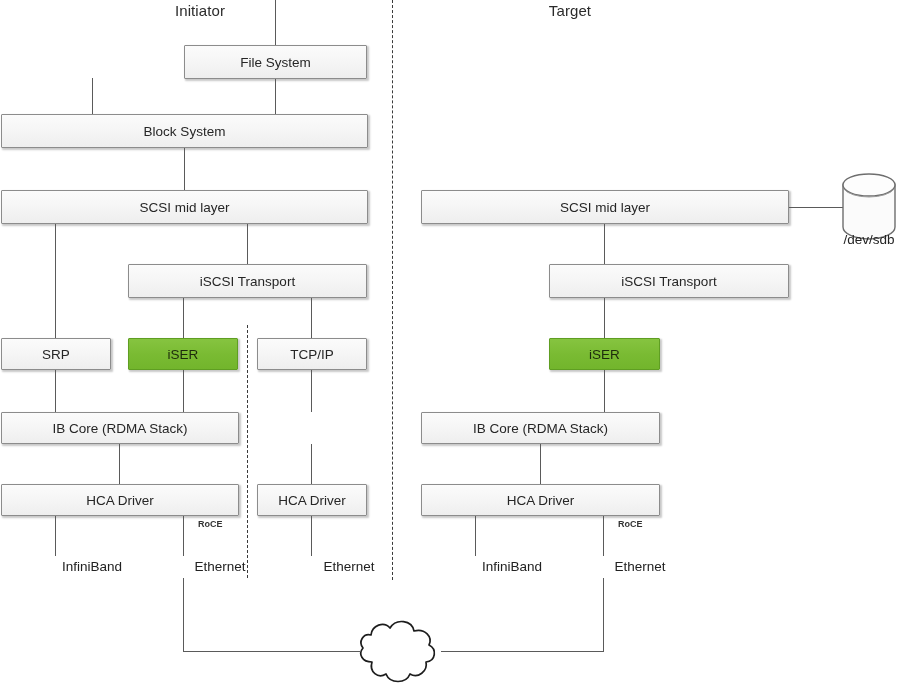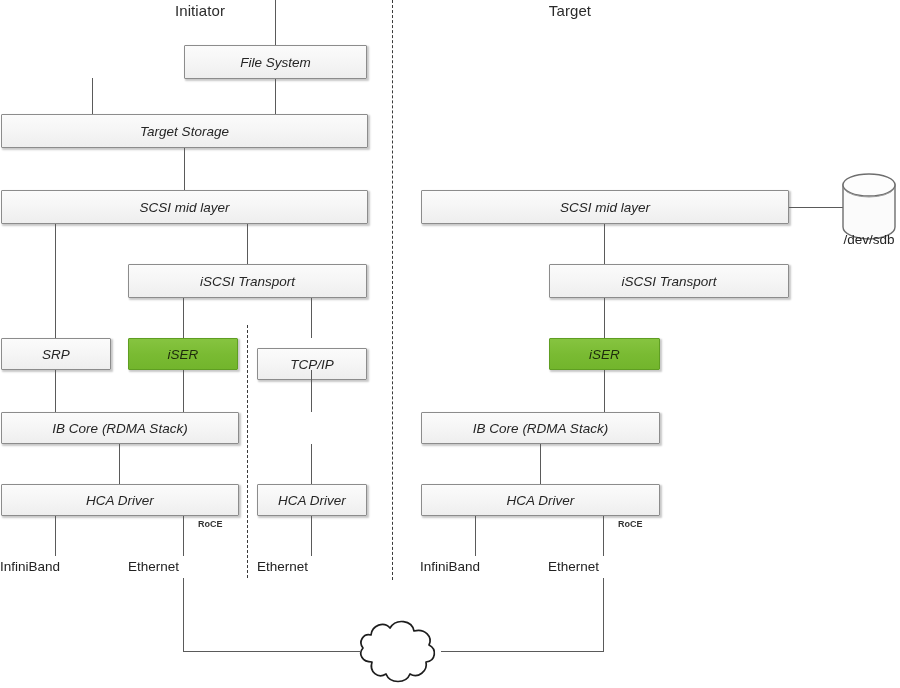--- a/index.html
+++ b/index.html
@@ -33,21 +33,20 @@
     border:1px solid #8c8c8c;
     background:linear-gradient(to bottom,#fbfbfb 0%,#f6f6f6 45%,#eeeeee 100%);
     border-radius:1px;
     display:flex;
     align-items:center;
     justify-content:center;
     font-size:13.5px;
     color:#262626;
     white-space:nowrap;
     box-shadow:1.5px 1.5px 2px rgba(0,0,0,.22);
-    font-style:italic;
   }
   .box.green{
     background:linear-gradient(to bottom,#86c440 0%,#7abb33 50%,#72b52c 100%);
     border:1px solid #5f9e22;
     color:#1d2b0c;
   }
 
   
   .vline{
     position:absolute;
@@ -64,20 +63,22 @@
     width:0;
     border-left:1.6px dashed #3a3a3a;
   }
 
   
   .endpoint-label{
     position:absolute;
     font-size:13.5px;
     color:#222222;
     white-space:nowrap;
+    text-align:center;
+    padding-left:37px;
   }
   .small-label{
     position:absolute;
     font-size:9px;
     font-weight:bold;
     color:#333333;
     white-space:nowrap;
     margin-left:6px;
   }
   .disk-label{
@@ -109,39 +110,39 @@
   <div class="dashed" style="left:247px;top:325px;height:253px;"></div>
 
   <div class="vline" style="left:275px;top:0px;height:45px;"></div>
 
   <div class="box" style="left:184px;top:45px;width:183px;height:34px;">File System</div>
 
   <div class="vline" style="left:275px;top:79px;height:35px;"></div>
 
   <div class="vline" style="left:92px;top:78px;height:36px;"></div>
 
-  <div class="box" style="left:1px;top:114px;width:367px;height:34px;">Target Storage</div>
+  <div class="box" style="left:1px;top:114px;width:367px;height:34px;">Block System</div>
 
   <div class="vline" style="left:184px;top:148px;height:42px;"></div>
 
   <div class="box" style="left:1px;top:190px;width:367px;height:34px;">SCSI mid layer</div>
 
   <div class="vline" style="left:247px;top:224px;height:40px;"></div>
 
   <div class="vline" style="left:55px;top:224px;height:114px;"></div>
 
   <div class="box" style="left:128px;top:264px;width:239px;height:34px;">iSCSI Transport</div>
 
   <div class="vline" style="left:183px;top:298px;height:40px;"></div>
 
   <div class="vline" style="left:311px;top:298px;height:40px;"></div>
 
   <div class="box" style="left:1px;top:338px;width:110px;height:32px;">SRP</div>
   <div class="box green" style="left:128px;top:338px;width:110px;height:32px;">iSER</div>
-  <div class="box" style="left:257px;top:338px;width:110px;height:32px;margin-top:10px;">TCP/IP</div>
+  <div class="box" style="left:257px;top:338px;width:110px;height:32px;">TCP/IP</div>
 
   <div class="vline" style="left:55px;top:370px;height:42px;"></div>
 
   <div class="vline" style="left:183px;top:370px;height:42px;"></div>
 
   <div class="vline" style="left:311px;top:370px;height:42px;"></div>
 
   <div class="box" style="left:1px;top:412px;width:238px;height:32px;">IB Core (RDMA Stack)</div>
 
   <div class="vline" style="left:119px;top:444px;height:40px;"></div>

